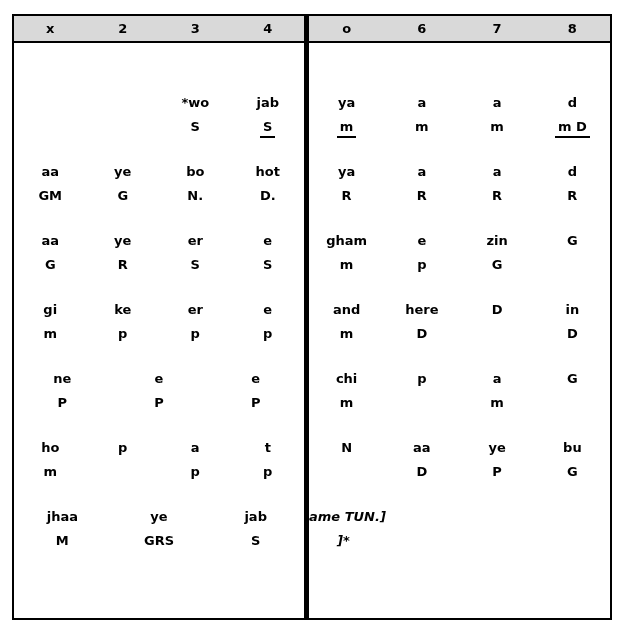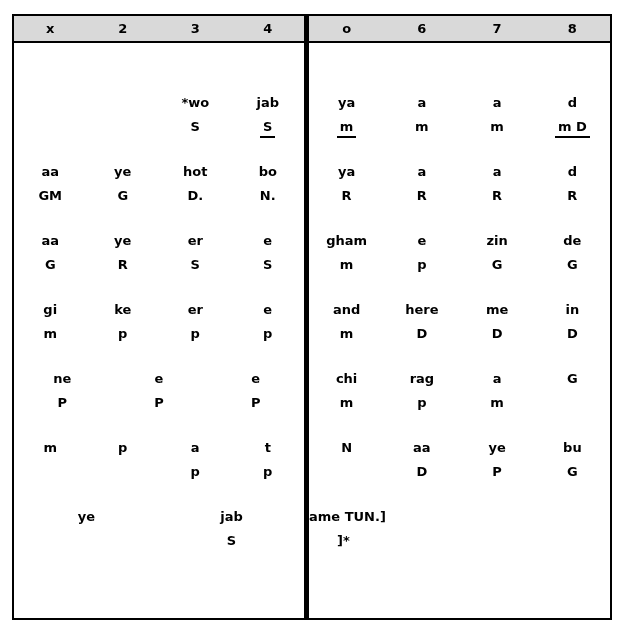--- a/index.html
+++ b/index.html
@@ -61,21 +61,21 @@
     height: 69px;
     display: flex;
   }
   .cell {
     flex: 1;
     text-align: center;
     font-weight: bold;
     font-size: 13px;
     min-width: 0;
   }
-  .cell.align-left { text-align: left; }
+  .cell.align-left { text-align: left; font-style: italic; }
   .syl, .note {
     height: 24px;
     line-height: 24px;
     white-space: nowrap;
   }
   .note .u {
     display: inline-block;
     height: 19px;
     line-height: 19px;
     padding: 0 3px;
@@ -121,27 +121,27 @@
           <div class="row-block">
             <div class="cell">
               <div class="syl">aa</div>
               <div class="note">GM</div>
             </div>
             <div class="cell">
               <div class="syl">ye</div>
               <div class="note">G</div>
             </div>
             <div class="cell">
+              <div class="syl">bo</div>
+              <div class="note">N.</div>
+            </div>
+            <div class="cell">
               <div class="syl">hot</div>
               <div class="note">D.</div>
             </div>
-            <div class="cell">
-              <div class="syl">bo</div>
-              <div class="note">N.</div>
-            </div>
           </div>
           <div class="row-block">
             <div class="cell">
               <div class="syl">aa</div>
               <div class="note">G</div>
             </div>
             <div class="cell">
               <div class="syl">ye</div>
               <div class="note">R</div>
             </div>
@@ -181,37 +181,43 @@
               <div class="syl">e</div>
               <div class="note">P</div>
             </div>
             <div class="cell">
               <div class="syl">e</div>
               <div class="note">P</div>
             </div>
           </div>
           <div class="row-block">
             <div class="cell">
+              <div class="syl">ho</div>
               <div class="note">m</div>
             </div>
             <div class="cell">
               <div class="note">p</div>
             </div>
             <div class="cell">
               <div class="syl">a</div>
               <div class="note">p</div>
             </div>
             <div class="cell">
               <div class="syl">t</div>
               <div class="note">p</div>
             </div>
           </div>
           <div class="row-block">
             <div class="cell">
+              <div class="syl">jhaa</div>
+              <div class="note">M</div>
+            </div>
+            <div class="cell">
               <div class="syl">ye</div>
+              <div class="note">GRS</div>
             </div>
             <div class="cell">
               <div class="syl">jab</div>
               <div class="note">S</div>
             </div>
           </div>
         </div>
     </div>
 
     <div class="divider"></div>
@@ -267,49 +273,46 @@
             </div>
             <div class="cell">
               <div class="syl">e</div>
               <div class="note">p</div>
             </div>
             <div class="cell">
               <div class="syl">zin</div>
               <div class="note">G</div>
             </div>
             <div class="cell">
-              <div class="syl">de</div>
               <div class="note">G</div>
             </div>
           </div>
           <div class="row-block">
             <div class="cell">
               <div class="syl">and</div>
               <div class="note">m</div>
             </div>
             <div class="cell">
               <div class="syl">here</div>
               <div class="note">D</div>
             </div>
             <div class="cell">
-              <div class="syl">me</div>
               <div class="note">D</div>
             </div>
             <div class="cell">
               <div class="syl">in</div>
               <div class="note">D</div>
             </div>
           </div>
           <div class="row-block">
             <div class="cell">
               <div class="syl">chi</div>
               <div class="note">m</div>
             </div>
             <div class="cell">
-              <div class="syl">rag</div>
               <div class="note">p</div>
             </div>
             <div class="cell">
               <div class="syl">a</div>
               <div class="note">m</div>
             </div>
             <div class="cell">
               <div class="note">G</div>
             </div>
           </div>

